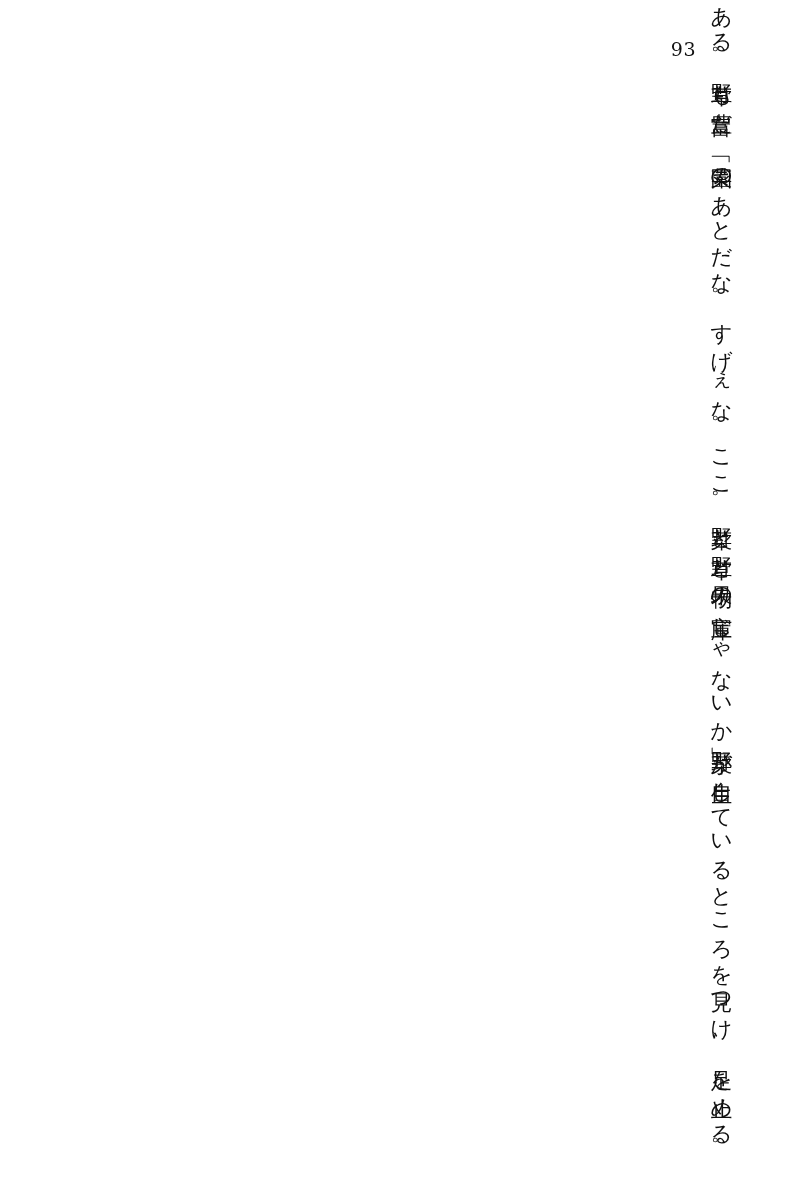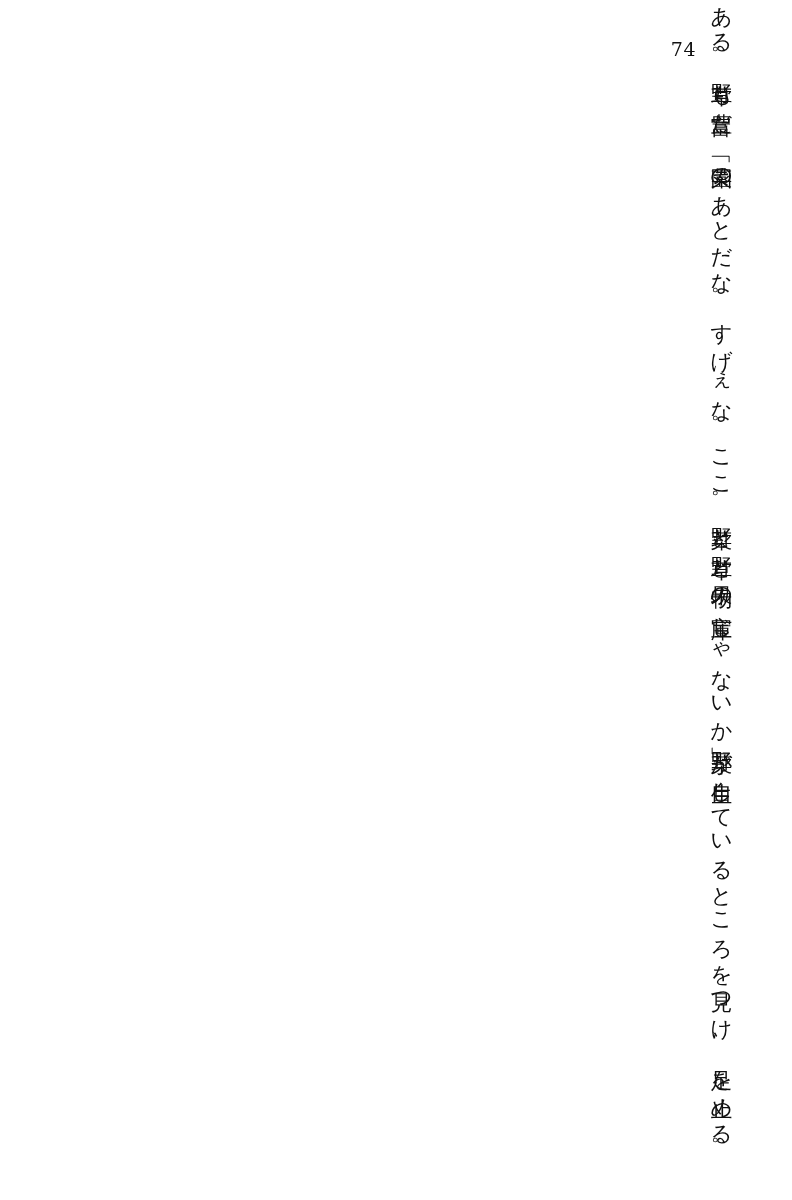--- a/index.html
+++ b/index.html
@@ -65,21 +65,21 @@
     white-space: nowrap;
     overflow: visible;
     font-family: "DejaVu Serif", "Liberation Serif", serif;
   }
 </style>
 </head>
 <body>
 
 <div id="page">
 
-  <div class="page-number">74</div>
+  <div class="page-number">93</div>
 
   <div class="vtext">
     <div class="vline">野菜が自生しているところを見つけ、足を止める。</div>
     <div class="vline">「菜園のあとだな。すげぇな。ここ。野菜と野草と果物の宝庫じゃないか」</div>
     <div class="vline">野生化した菜園だ。ズッキーニにニンニクまである。野草も豊富だ。</div>
 
   </div>
 
 </div>
 

